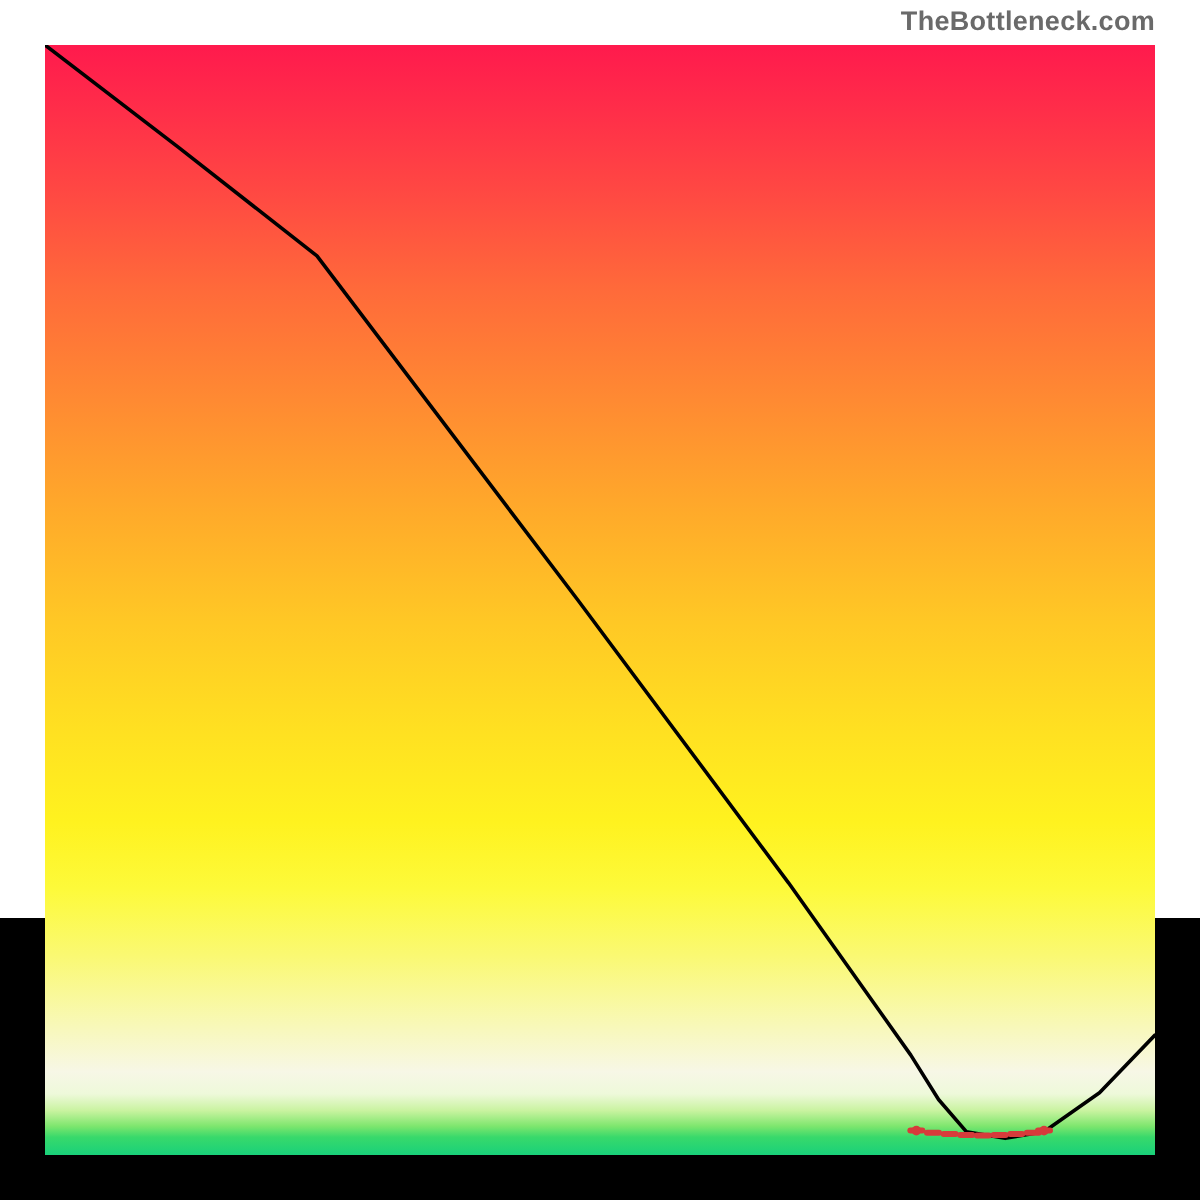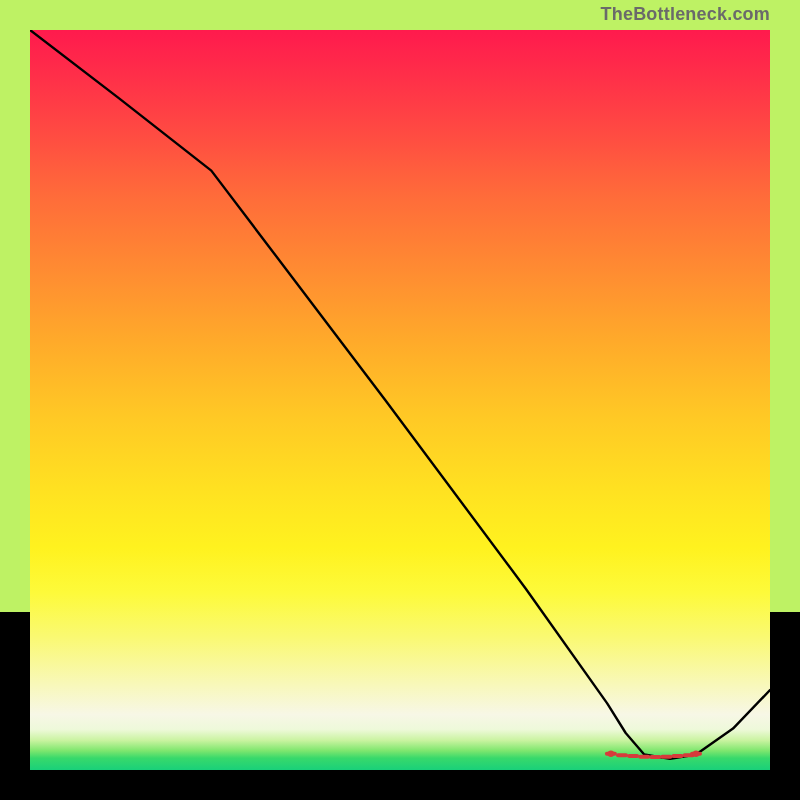--- a/index.html
+++ b/index.html
@@ -8,21 +8,21 @@
     width: 800px;
     height: 800px;
     background: #000;
     overflow: hidden;
     font-family: Arial, Helvetica, sans-serif;
   }
   .outer {
     position: relative;
     width: 800px;
     height: 612px;
-    background: #bef264;
+    background: #ffffff;
   }
   .plot-area {
     position: absolute;
     left: 30px;
     top: 30px;
     width: 740px;
     height: 740px;
     
     background: linear-gradient(
       to bottom,

